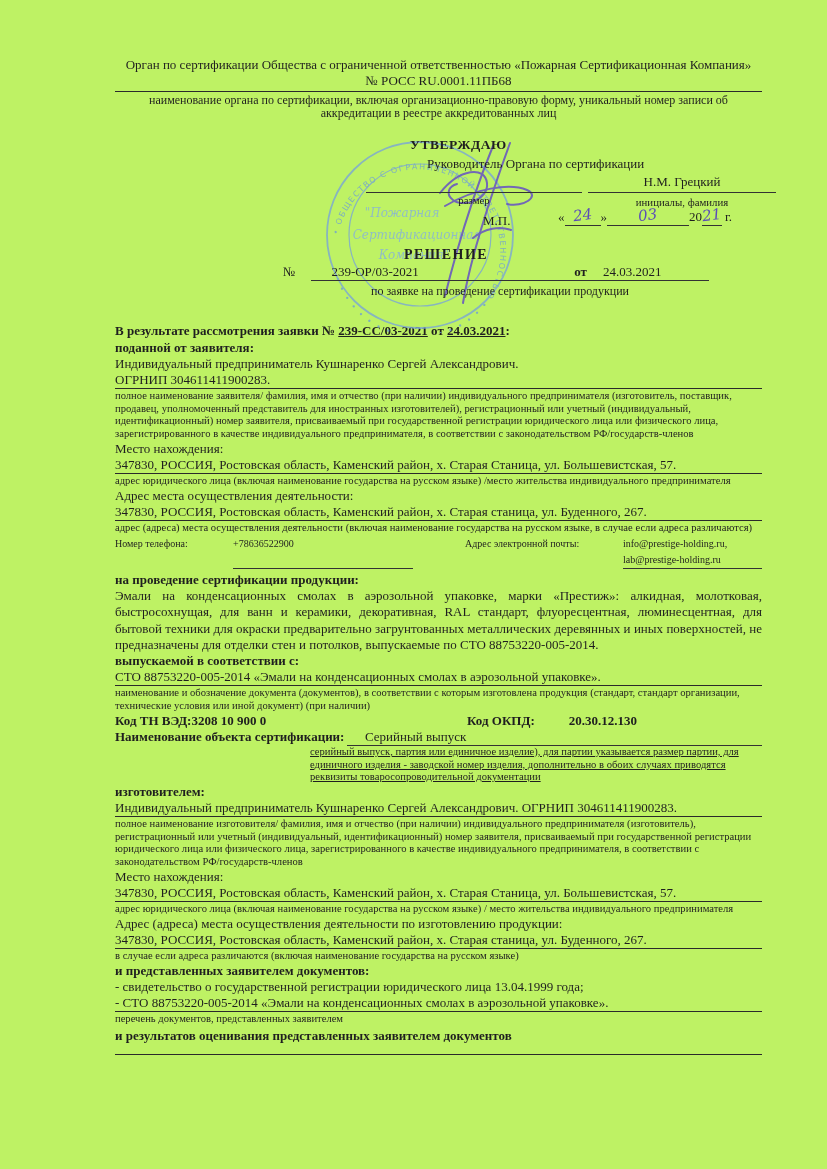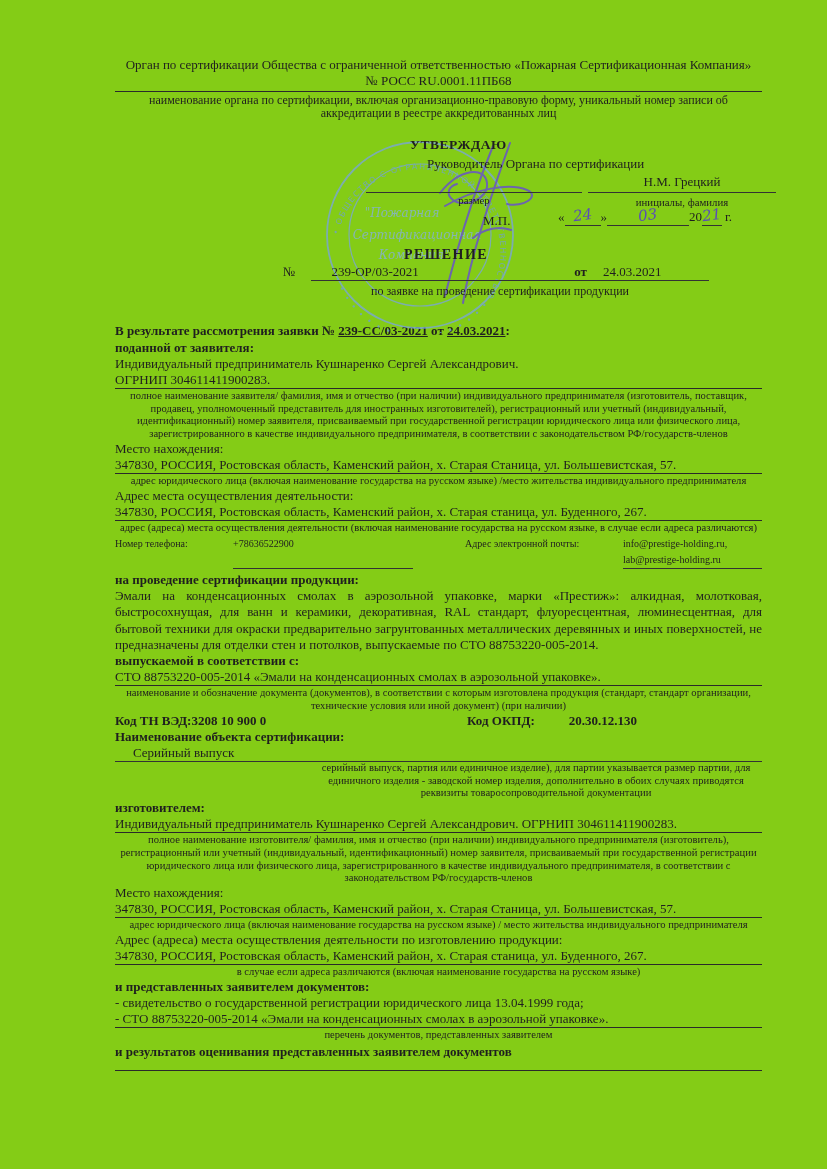--- a/index.html
+++ b/index.html
@@ -1,32 +1,32 @@
 <!DOCTYPE html>
 <html lang="ru"><head>
 <meta charset="utf-8">
 <style>
   html,body{margin:0;padding:0;background:#e8e8e8;}
   .page{
     position:relative;
     width:827px;height:1169px;
     margin:0 auto;
-    background:#84cc16;
+    background:#bef264;
     font-family:"Liberation Serif","DejaVu Serif",serif;
     color:#1f1f1f;
     overflow:hidden;
   }
   p{margin:0;}
   .center{text-align:center;}
   .bold{font-weight:bold;}
   .main{font-size:13px;line-height:16.2px;}
   .top-header{padding:57px 65px 0 115px;}
   .hdr-rule{border-top:1.6px solid #2a2a2a;margin-top:2px;}
   .caption-lg{font-size:12px;line-height:13px;text-align:center;margin-top:2px;}
-  .caption{font-size:10.6px;line-height:12.6px;text-align:center;}
+  .caption{font-size:10.6px;line-height:12.6px;text-align:left;}
   .rule-top{border-top:1.4px solid #2a2a2a;padding-top:1px;}
   .approval{position:relative;height:203px;}
   .abs{position:absolute;}
   .u-cell{border-bottom:1.2px solid #333;}
   .small-cap{font-size:10.8px;line-height:12px;text-align:center;}
   .ink{
     color:#5b4cb8;
     font-style:italic;
     font-size:15px;
     font-family:"DejaVu Serif",serif;
@@ -36,24 +36,24 @@
   }
   .body-block{margin:0 65px 0 115px;}
   .just{text-align:justify;}
   .contact-row{display:flex;font-size:10px;line-height:16.2px;margin-top:1px;}
   .cr-phone-label{width:118px;flex:none;}
   .cr-phone-val{width:180px;flex:none;border-bottom:1.2px solid #333;}
   .cr-gap{width:52px;flex:none;}
   .cr-email-label{width:158px;flex:none;}
   .cr-email-val{flex:1;border-bottom:1.2px solid #333;}
   .code-row{display:flex;font-size:13px;line-height:16.2px;font-weight:bold;}
-  .obj-row{display:flex;font-size:13px;line-height:16.2px;flex-direction:column;}
+  .obj-row{display:flex;font-size:13px;line-height:16.2px;}
   .obj-label{flex:none;font-weight:bold;width:232px;}
   .obj-val{flex:1;border-bottom:1.2px solid #333;padding-left:18px;}
-  .obj-caption{margin-left:195px;}
+  .obj-caption{margin-left:195px;text-decoration:underline;}
   .final-line{border-bottom:1.6px solid #2a2a2a;padding-bottom:10px;}
   .num-row{display:flex;font-size:13px;line-height:16.2px;align-items:baseline;}
   .num-cell{display:flex;border-bottom:1.2px solid #333;width:398px;align-items:baseline;}
   .date-row{display:flex;align-items:baseline;font-size:13px;}
   .stamp-svg,.sig-svg{pointer-events:none;}
 </style>
 </head>
 <body>
 
 <div class="page">

